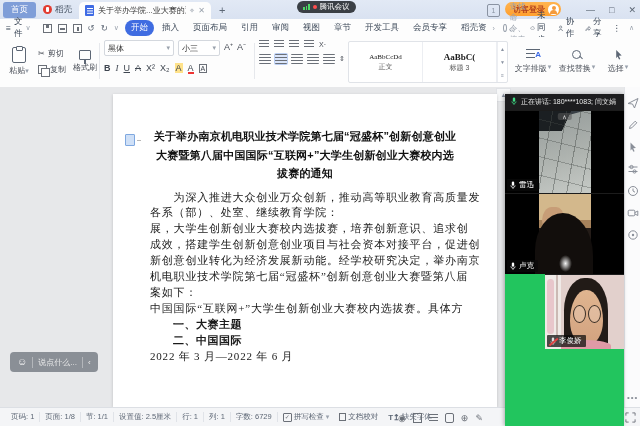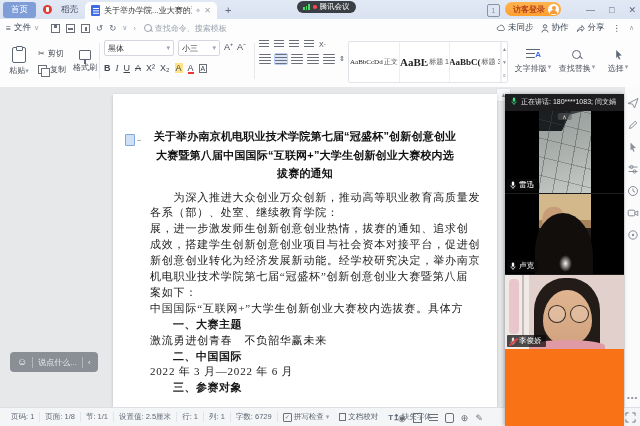--- a/index.html
+++ b/index.html
@@ -2,21 +2,21 @@
 <html><head>
 <meta charset="utf-8">
 <style>
   html,body{margin:0;padding:0;}
   body{width:640px;height:426px;overflow:hidden;font-family:"Liberation Sans",sans-serif;-webkit-font-smoothing:antialiased;}
   .app{position:relative;width:640px;height:426px;background:#e7e8ea;overflow:hidden;}
 
   
   .titlebar{position:absolute;left:0;top:0;width:640px;height:19px;background:linear-gradient(#e2e9f5,#d9e2f1);display:flex;align-items:center;font-size:8.5px;color:#3c4858;}
   .tab-home{margin-left:3px;background:#7f9ed8;color:#fff;border-radius:3px;padding:2px 8px;font-size:8.5px;}
-  .tab-docer{display:flex;align-items:center;gap:9px;padding:2px 7px;}
+  .tab-docer{display:flex;align-items:center;gap:3px;padding:2px 7px;}
   .docer-ic{width:9px;height:9px;border-radius:50%;background:#e23c30;display:inline-block;position:relative;}
   .docer-ic::after{content:'';position:absolute;left:3px;top:2px;width:3px;height:5px;background:#fff;border-radius:1px;}
   .tab-doc{display:flex;align-items:center;gap:4px;background:#fdfdfd;border-radius:5px 5px 0 0;height:17px;margin-top:2px;padding:0 6px;max-width:120px;}
   .wps-ic{width:9px;height:11px;background:#3f6be4;border-radius:1px;position:relative;flex:none;}
   .wps-ic::after{content:'';position:absolute;left:1.5px;top:2.5px;right:1.5px;height:1.2px;background:#fff;box-shadow:0 2.4px 0 #fff,0 4.8px 0 #fff;}
   .tab-doc .lbl{white-space:nowrap;overflow:hidden;font-size:8px;color:#333;}
   .tinyic{color:#9aa2ad;font-size:8px;line-height:1;}
   .plus{color:#5d6775;font-size:11px;margin-left:8px;}
   .meet-badge{position:absolute;left:297px;top:1px;height:12px;background:#3a3f45;border-radius:6px;display:flex;align-items:center;gap:3px;padding:0 6px;color:#fff;font-size:7.5px;}
   .sig{display:inline-flex;align-items:flex-end;gap:1px;height:6px;}
@@ -65,21 +65,21 @@
   .fmt-row{display:flex;align-items:center;gap:5px;height:16px;}
   .fmt-row .g{font-size:9px;color:#3f4650;}
   .fmt-row .g.und{text-decoration:underline;}
   .fmt-row .g.ita{font-style:italic;font-family:"Liberation Serif",serif;}
   .fcolor{position:relative;}
   .fcolor::after{content:'';position:absolute;left:0;right:0;bottom:-1px;height:2px;background:#e33;}
   .lines-ic{width:10px;height:8px;display:inline-block;background:repeating-linear-gradient(#6b7078 0 1px,transparent 1px 3px);}
   .al-ic{width:10px;height:8px;display:inline-block;background:repeating-linear-gradient(#6b7078 0 1px,transparent 1px 3px);padding:1px;border-radius:1px;}
   .al-ic.on{background-color:#dbe6fb;box-shadow:0 0 0 1px #bcd0f5;}
   .styles{position:absolute;left:348px;top:4px;width:158px;height:40px;border:1px solid #e0e3e8;border-radius:2px;background:#fff;display:flex;}
-  .stylecell{flex:1;border-right:1px solid #eceef2;display:flex;flex-direction:row;align-items:center;justify-content:center;gap:1px;overflow:hidden;}
+  .stylecell{flex:1;border-right:1px solid #eceef2;display:flex;flex-direction:column;align-items:center;justify-content:center;gap:1px;overflow:hidden;}
   .stylecell .prev{font-family:"Liberation Serif",serif;color:#222;white-space:nowrap;}
   .stylecell .nm{font-size:7px;color:#555;white-space:nowrap;}
   .stylecell.h1 .prev{font-size:11px;font-weight:bold;}
   .stylecell.h2 .prev,.stylecell.h3 .prev{font-size:9px;font-weight:bold;}
   .stylecell.body .prev{font-size:7px;}
   .style-arrows{width:9px;display:flex;flex-direction:column;align-items:center;justify-content:space-around;color:#8a93a2;font-size:5px;border-left:1px solid #eceef2;}
   .toolbtn{position:absolute;top:3px;width:42px;height:42px;display:flex;flex-direction:column;align-items:center;justify-content:center;gap:2px;}
   .toolbtn .cap{display:flex;gap:1px;white-space:nowrap;}
   .tl-ic{width:14px;height:12px;position:relative;display:inline-block;}
   .tl-ic.layout{background:repeating-linear-gradient(#5d6775 0 1px,transparent 1px 4px);}
@@ -114,21 +114,21 @@
   .statusbar{position:absolute;left:0;top:407px;width:640px;height:19px;background:#f4f5f7;border-top:1px solid #dcdfe4;display:flex;align-items:center;font-size:7.5px;color:#5d6775;padding:0 6px;box-sizing:border-box;}
   .sb-item{padding:0 5px;border-right:1px solid #e0e3e8;white-space:nowrap;}
   .sb-chip{display:flex;align-items:center;gap:2px;padding:0 5px;white-space:nowrap;}
   .cb{width:7px;height:7px;border:1px solid #6b7078;border-radius:1px;font-size:6px;line-height:7px;text-align:center;color:#6b7078;}
   .sb-views{position:absolute;left:398px;top:0;height:19px;display:flex;align-items:center;gap:7px;color:#6b7078;font-size:9px;}
   .vic{width:9px;height:10px;border:1px solid #6b7078;display:inline-block;box-sizing:border-box;}
   .vic.lines{border:none;background:repeating-linear-gradient(#6b7078 0 1px,transparent 1px 3px);height:8px;}
   .expand-ic{position:absolute;right:4px;top:4px;width:11px;height:11px;}
 
   
-  .meeting{position:absolute;left:505px;top:94px;width:119px;height:332px;background:#f97316;z-index:50;box-shadow:-1px 0 4px rgba(0,0,0,.3);}
+  .meeting{position:absolute;left:505px;top:94px;width:119px;height:332px;background:#22c55e;z-index:50;box-shadow:-1px 0 4px rgba(0,0,0,.3);}
   .m-header{height:16px;background:#1d1d1f;display:flex;align-items:center;gap:3px;padding:0 5px;color:#e8e8e8;font-size:7px;white-space:nowrap;overflow:hidden;}
   .tile{position:relative;overflow:hidden;background:#000;border-top:1px solid #1c1c1c;}
   .t1{height:82px}.t2{height:80px}.t3{height:76px}.t4{height:74px}
   .name-tag{position:absolute;left:2px;bottom:2px;background:rgba(10,10,10,.72);color:#fff;font-size:7.5px;display:flex;align-items:center;gap:2px;padding:1px 4px 1px 2px;border-radius:1px;z-index:5;}
   .slashwrap{position:relative;display:inline-flex;}
   .slash{position:absolute;left:-1px;top:4px;width:11px;height:1.5px;background:#e04444;transform:rotate(-40deg);}
   .collapse-chip{position:absolute;left:50%;top:2px;transform:translateX(-50%);background:rgba(90,90,90,.55);color:#ddd;font-size:6px;padding:0 5px;border-radius:2px;z-index:5;}
   
   .v-col{position:absolute;left:34px;width:52px;top:0;bottom:0;}
   .ceiling .v-col{background:linear-gradient(165deg,#2a2e33 0%,#3a4147 12%,#9ba19f 13%,#aeb3af 55%,#c6cac6 100%);}
@@ -137,21 +137,21 @@
   .profile .v-col{background:linear-gradient(#d3b88c 0 32%,#a7835c 32% 42%,#241c18 42% 100%);}
   .profile .skin{position:absolute;left:6%;top:16%;width:42%;height:34%;background:#c79d77;border-radius:50% 40% 40% 50%/55% 45% 45% 55%;}
   .profile .hairblob{position:absolute;left:-8%;right:-4%;top:24%;bottom:0;background:#120e0c;border-radius:48% 52% 0 0/62% 70% 0 0;}
   .profile .glare{position:absolute;left:38%;bottom:2%;width:26%;height:22%;background:radial-gradient(ellipse,rgba(255,255,255,.95),rgba(255,255,255,0) 70%);}
   .facegl{background:linear-gradient(120deg,#565c50 0%,#767b6c 45%,#8c9080 100%);}
   .facegl .hair{position:absolute;left:12%;top:2%;width:76%;height:40%;background:#241b15;border-radius:50% 50% 45% 45%/85% 85% 25% 25%;}
   .facegl .face{position:absolute;left:19%;top:13%;width:62%;height:96%;background:linear-gradient(#c79e79,#b88e6c);border-radius:48% 48% 42% 42%/52% 52% 42% 42%;}
   .facegl .gl{position:absolute;top:42%;width:21%;height:26%;border:2px solid #32291c;border-radius:50%;background:rgba(145,185,115,.30);}
   .facegl .gl.l{left:25%}.facegl .gl.r{left:54%}
   .facegl .bridge{position:absolute;top:52%;left:46%;width:8%;height:2px;background:#32291c;}
-  .facepk{background:linear-gradient(90deg,#f0eae7 0 20%,#e2d0cc 20% 100%);}
+  .facepk{background:linear-gradient(90deg,#f0eae7 0 20%,#e2d0cc 20% 100%);margin-left:40px;}
   .facepk .curtain{position:absolute;left:3%;top:6%;width:9%;height:74%;background:#e8c6cb;border-radius:4px;}
   .facepk .winline{position:absolute;left:14%;top:0;width:2px;height:82%;background:#cbb9b4;}
   .facepk .hair{position:absolute;left:24%;top:4%;width:56%;height:110%;background:#221b17;border-radius:46% 46% 0 0/40% 40% 0 0;}
   .facepk .face{position:absolute;left:32%;top:20%;width:41%;height:74%;background:linear-gradient(#e0b590,#d2a27f);border-radius:50% 50% 46% 46%/56% 56% 44% 44%;}
   .facepk .gl{position:absolute;top:40%;width:14%;height:22%;border:1.6px solid #3a2f26;border-radius:50%;background:rgba(255,255,255,.18);}
   .facepk .gl.l{left:36%}.facepk .gl.r{left:55%}
   .facepk .shoulder{position:absolute;left:20%;bottom:-4%;width:64%;height:16%;background:#df9aa6;border-radius:50% 50% 0 0;}
 </style>
 </head>
 <body>
@@ -199,20 +199,32 @@
       <span class="chev">∨</span>
     </div>
     <div class="qat">
       <span class="mini-ic save"></span>
       <span class="mini-ic print"></span>
       <span class="mini-ic export"></span>
       <span>↺</span>
       <span>↻</span>
       <span class="chev">∨</span>
     </div>
+    <div class="menu-tabs" id="menu-tabs">
+        <span class="menu-tab active">开始</span>
+        <span class="menu-tab">插入</span>
+        <span class="menu-tab">页面布局</span>
+        <span class="menu-tab">引用</span>
+        <span class="menu-tab">审阅</span>
+        <span class="menu-tab">视图</span>
+        <span class="menu-tab">章节</span>
+        <span class="menu-tab">开发工具</span>
+        <span class="menu-tab">会员专享</span>
+        <span class="menu-tab">稻壳资</span>
+      </div>
     <span class="chev">›</span>
     <div class="searchbox">
       <span class="lens"></span>
       <span>查找命令、搜索模板</span>
     </div>
     <div class="menubar-right">
       <span class="mr-item">
         <svg width="10" height="8" viewBox="0 0 12 9">
             <path d="M3.2 7.5a2.4 2.4 0 0 1 .4-4.7A3 3 0 0 1 9.3 4a2 2 0 0 1-.4 3.5Z" fill="none" stroke="#5d6775" stroke-width="1"></path>
           </svg>
@@ -305,24 +317,20 @@
         <span class="g" style="font-size:7px;">⇕</span>
       </div>
     </div>
 
     <div class="styles">
       <div id="style-cells" style="display:flex;flex:1;">
           <div class="stylecell body">
             <span class="prev">AaBbCcDd</span>
             <span class="nm">正文</span>
           </div>
-          <div class="stylecell h1">
-            <span class="prev">AaBĿ</span>
-            <span class="nm">标题 1</span>
-          </div>
           <div class="stylecell h3">
             <span class="prev">AaBbC(</span>
             <span class="nm">标题 3</span>
           </div>
         </div>
       <div class="style-arrows">
         <span>▲</span>
         <span>▼</span>
         <span>≡</span>
       </div>
@@ -361,31 +369,29 @@
         <span class="cmt-dash"></span>
       </div>
       <div class="doc-title" id="doc-title">
           <div>关于举办南京机电职业技术学院第七届“冠盛杯”创新创意创业</div>
           <div>大赛暨第八届中国国际“互联网+”大学生创新创业大赛校内选</div>
           <div>拔赛的通知</div>
         </div>
       <div class="doc-body" id="doc-body">
           <div class="body-line">　　为深入推进大众创业万众创新，推动高等职业教育高质量发</div>
           <div class="body-line">各系（部）、处室、继续教育学院：</div>
-          <div class="body-line">展，进一步激发师生创新创意创业热情，拔赛的通知、追求创</div>
+          <div class="body-line">展，大学生创新创业大赛校内选拔赛，培养创新意识、追求创</div>
           <div class="body-line">成效，搭建学生创新创意创业项目与社会资本对接平台，促进创</div>
           <div class="body-line">新创意创业转化为经济发展新动能。经学校研究决定，举办南京</div>
           <div class="body-line">机电职业技术学院第七届“冠盛杯”创新创意创业大赛暨第八届</div>
           <div class="body-line">案如下：</div>
           <div class="body-line">中国国际“互联网+”大学生创新创业大赛校内选拔赛。具体方</div>
           <div class="body-line bold">　　一、大赛主题</div>
-          <div class="body-line">激流勇进创青春　不负韶华赢未来</div>
           <div class="body-line bold">　　二、中国国际</div>
           <div class="body-line">2022 年 3 月—2022 年 6 月</div>
-          <div class="body-line bold">　　三、参赛对象</div>
         </div>
 
     </div>
     <div class="chatpill">
       <span class="smiley">☺</span>
       <span class="dv"></span>
       <span>说点什么...</span>
       <span class="dv"></span>
       <span>‹</span>
     </div>

